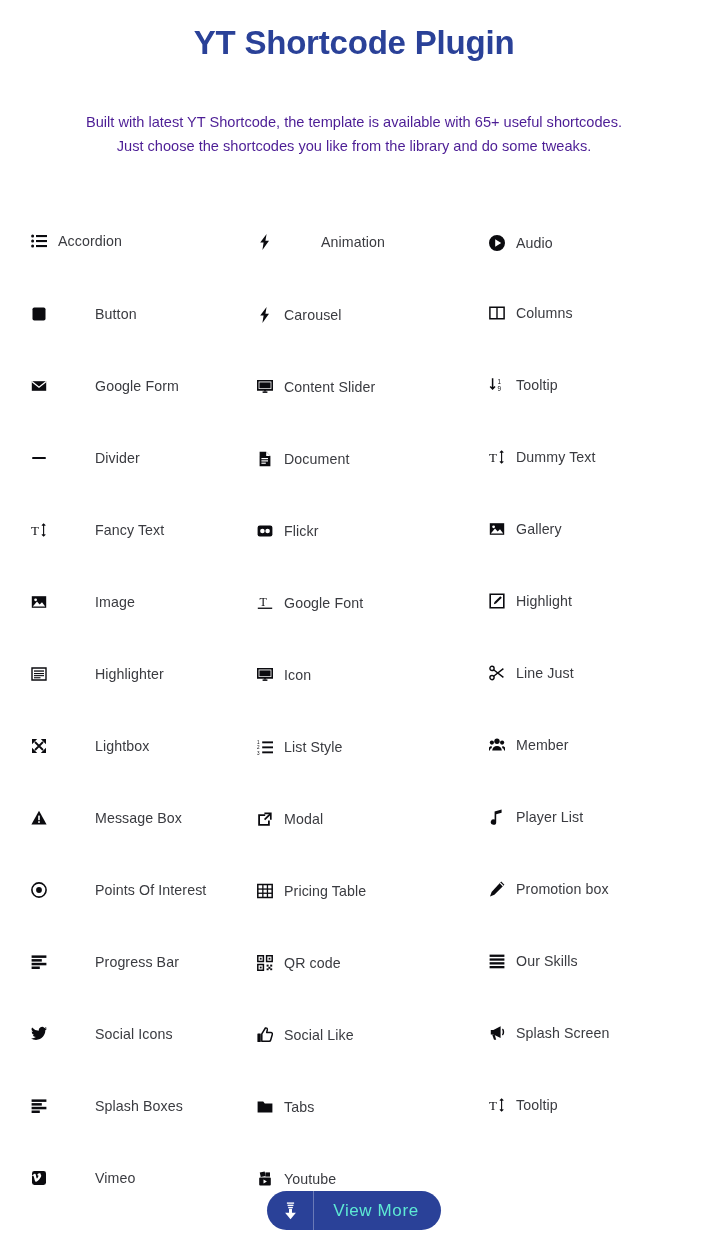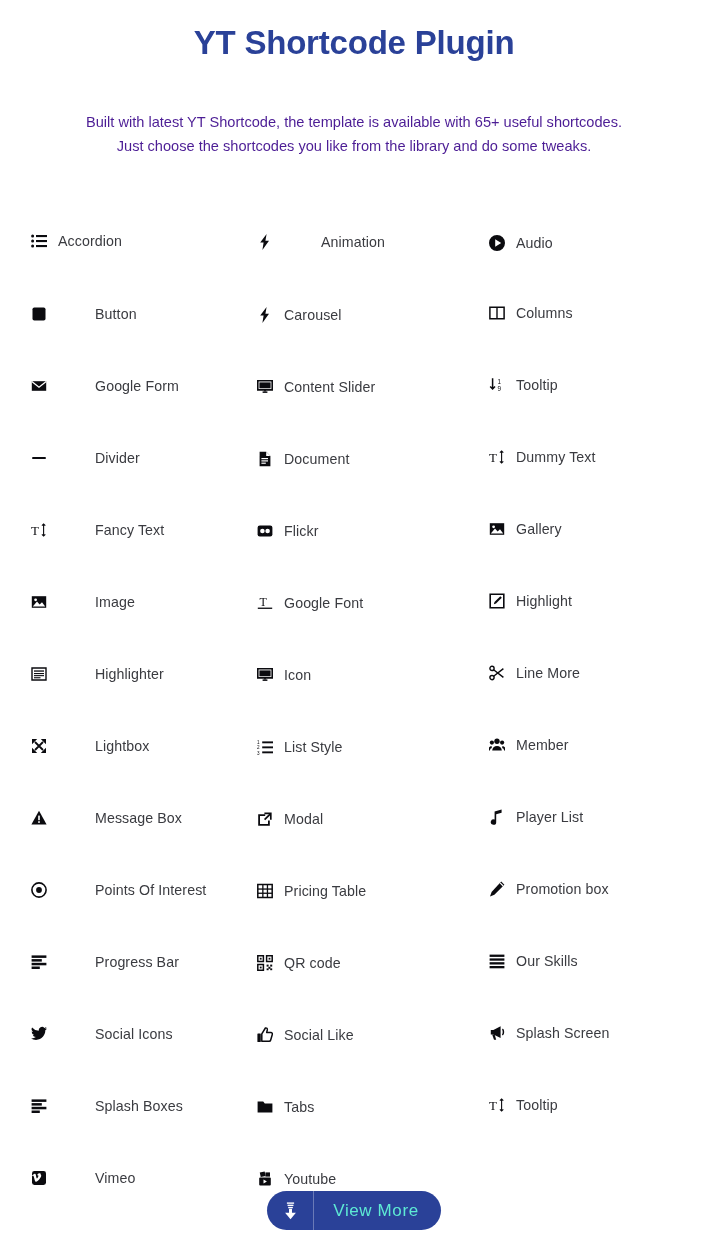--- a/index.html
+++ b/index.html
@@ -330,21 +330,21 @@
         <span class="lbl">Icon</span>
       </div>
       <div class="cell c1">
         <span class="ic">
           <svg width="16" height="16" viewBox="0 0 16 16" fill="currentColor" aria-hidden="true">
             <circle cx="3" cy="3.4" r="2.1" fill="none" stroke="currentColor" stroke-width="1.4"></circle>
             <circle cx="3" cy="12.6" r="2.1" fill="none" stroke="currentColor" stroke-width="1.4"></circle>
             <path d="M4.6 4.8 14.4 12.4M4.6 11.2 14.4 3.6" fill="none" stroke="currentColor" stroke-width="1.4"></path>
           </svg>
         </span>
-        <span class="lbl">Line More</span>
+        <span class="lbl">Line Just</span>
       </div>
       <div class="cell c2">
         <span class="ic">
           <svg width="16" height="16" viewBox="0 0 16 16" fill="currentColor" aria-hidden="true">
             <path d="M1 1h5.2L1 6.2zM15 1v5.2L9.8 1zM1 15h5.2L1 9.8zM15 15V9.8L9.8 15z"></path>
             <path d="M4 4l8 8M12 4l-8 8" stroke="currentColor" stroke-width="1.8" fill="none"></path>
           </svg>
         </span>
         <span class="lbl">Lightbox</span>
       </div>

